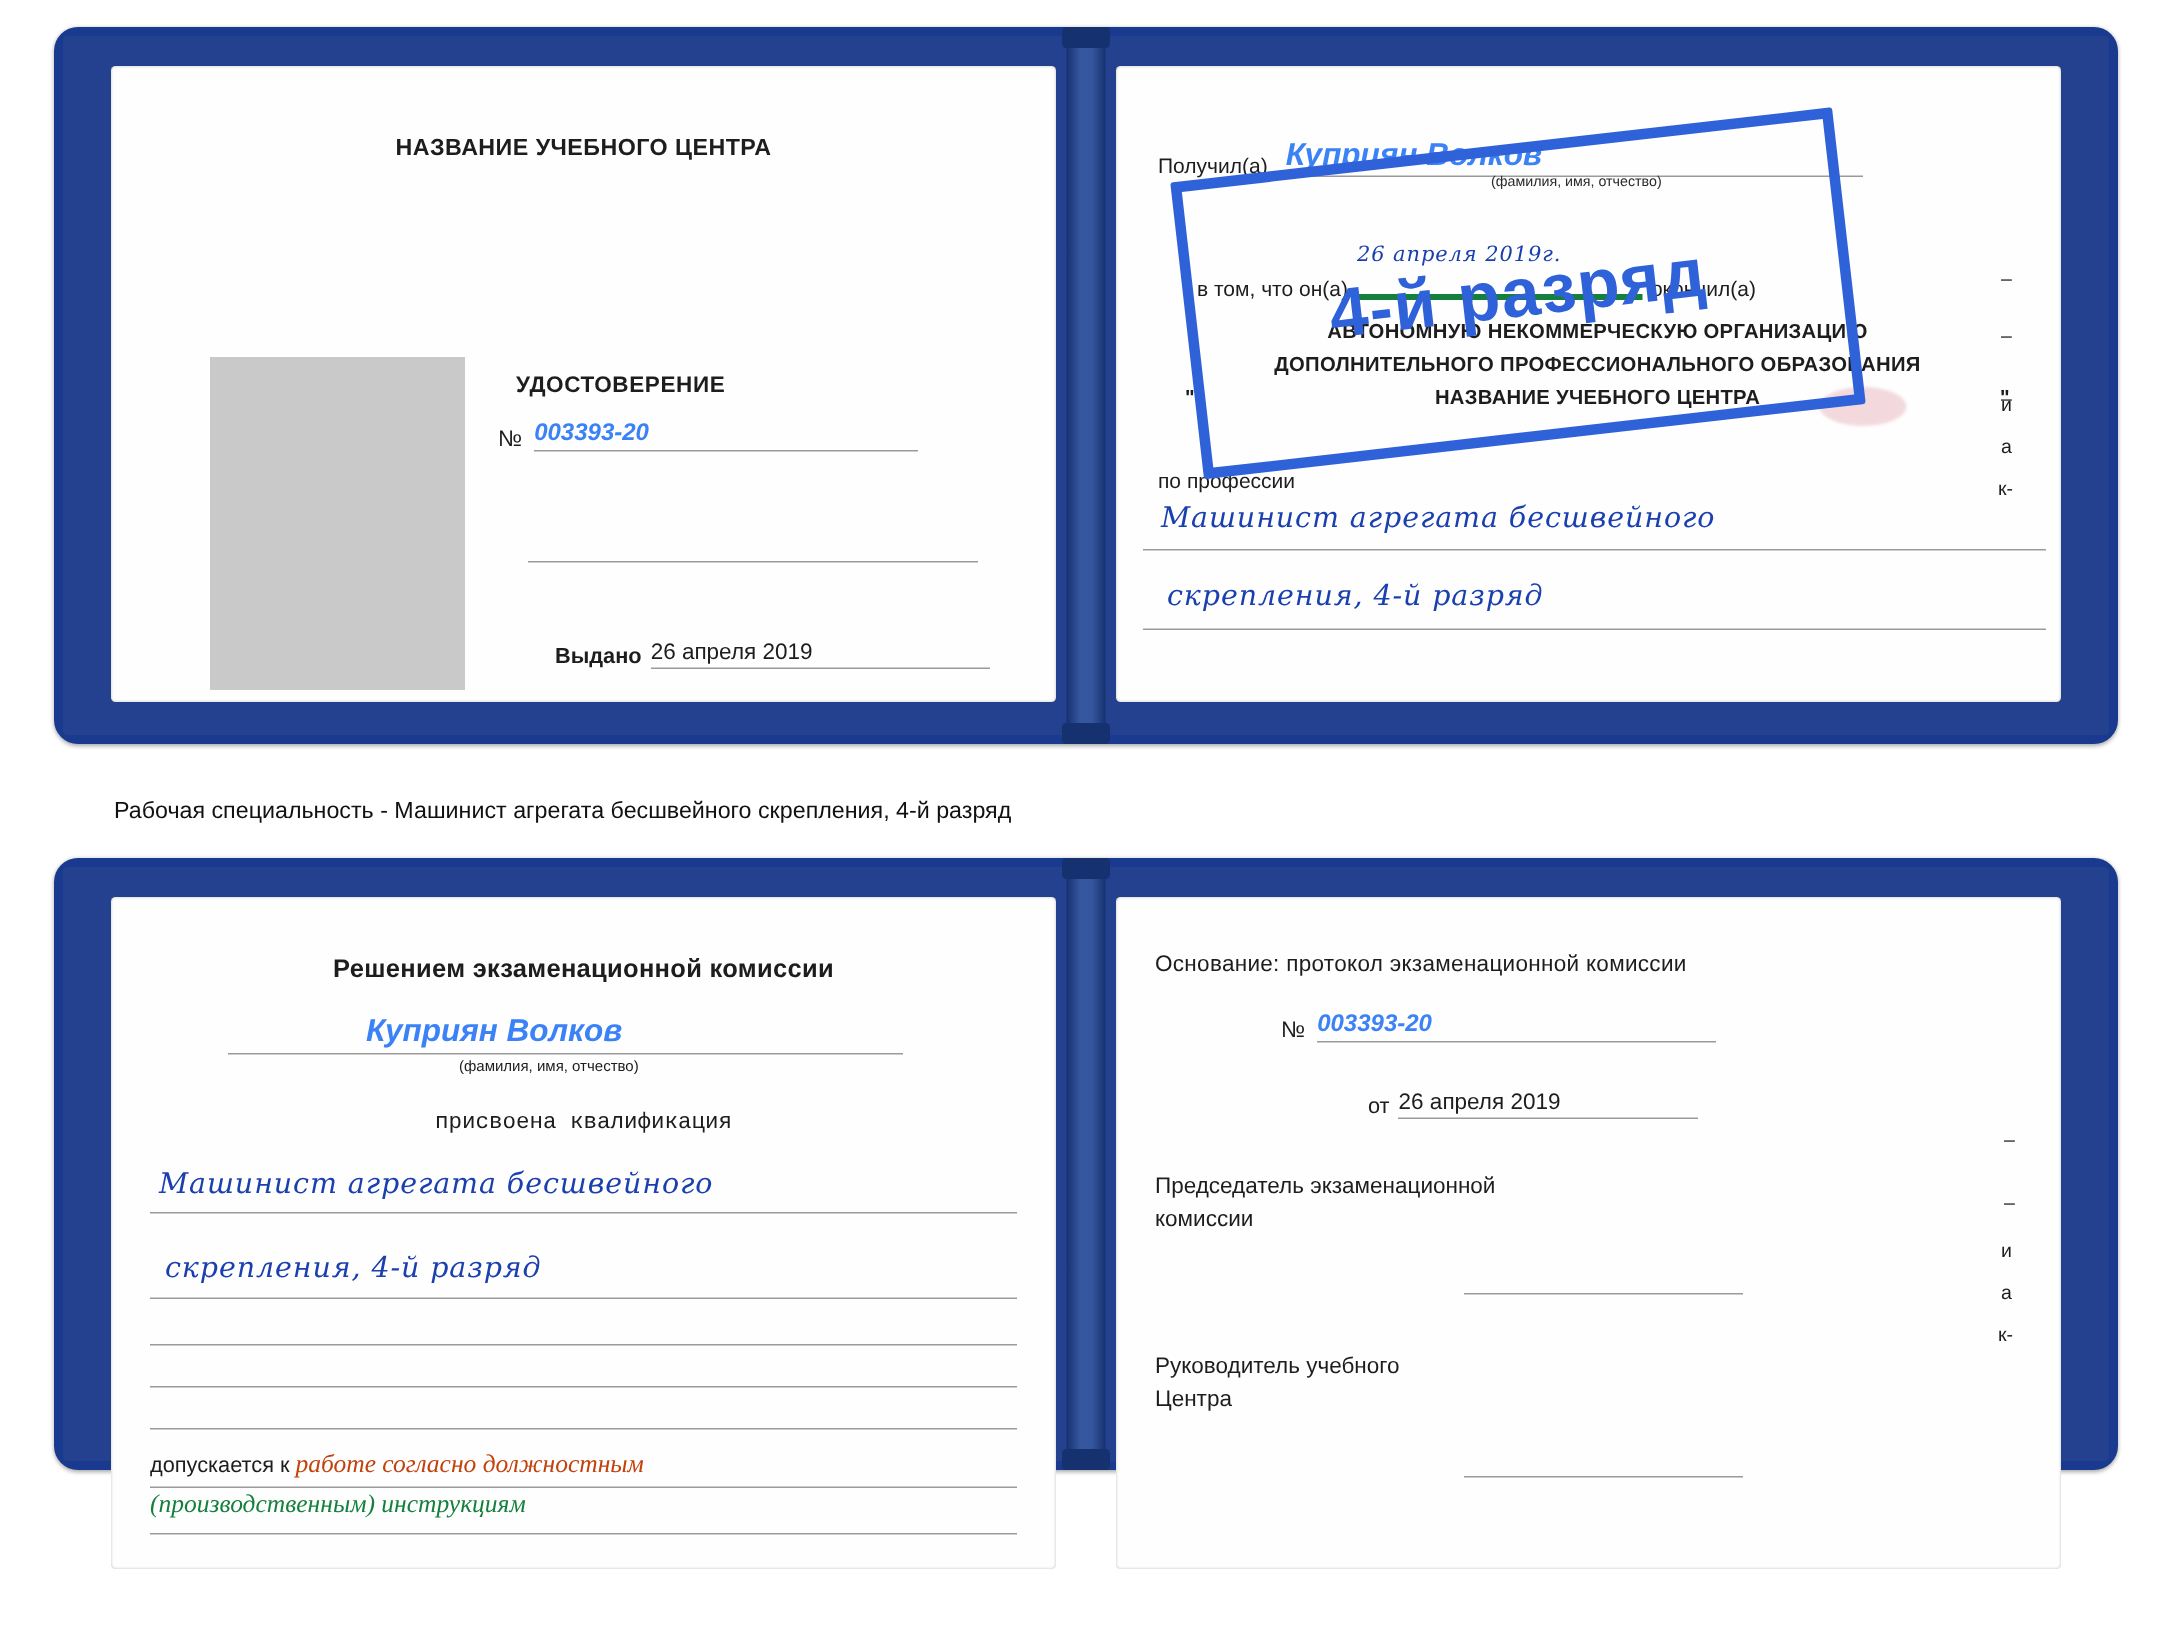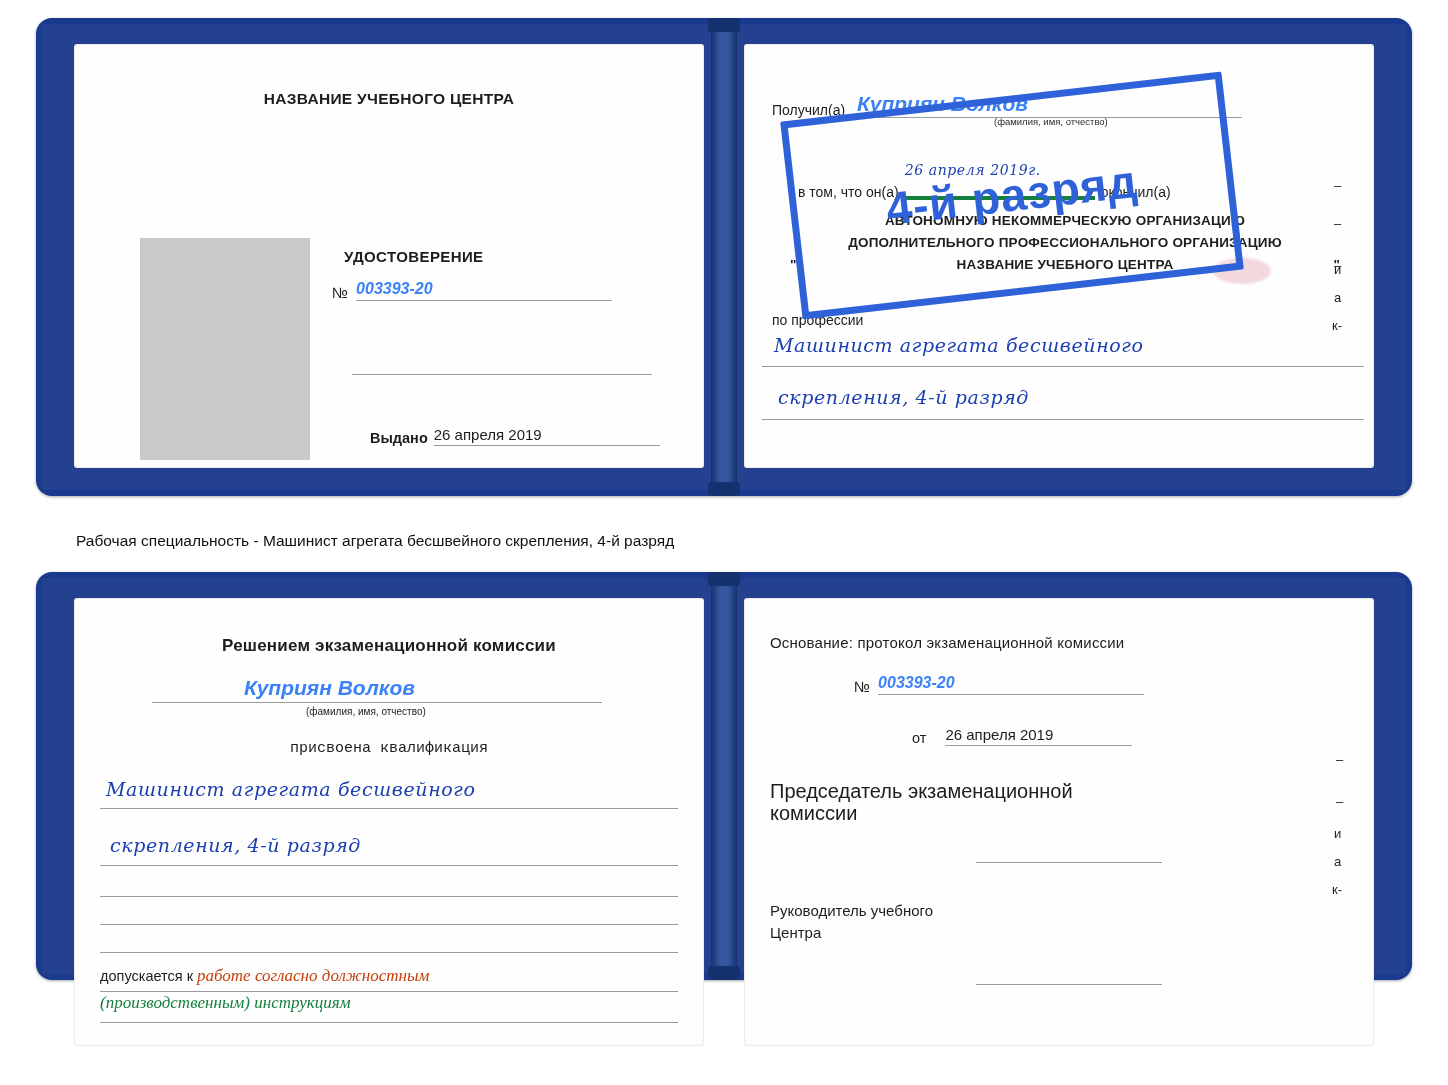--- a/index.html
+++ b/index.html
@@ -283,30 +283,30 @@
     position: absolute; left: 110px; top: 76px; width: 290px;
     display: flex; align-items: flex-end; gap: 8px;
   }
   .br-num .numsign { font-size: 15px; }
   .br-num .numval {
     flex: 1; font-size: 16px;
     border-bottom: 1px solid #9a9a9a; padding-bottom: 2px;
   }
   .br-ot {
     position: absolute; left: 168px; top: 128px; width: 220px;
-    display: flex; align-items: flex-end; gap: 19px;
+    display: flex; align-items: flex-end; gap: 6px;
   }
   .br-ot .lbl { font-size: 14.5px; }
   .br-ot .val {
     flex: 1; font-size: 15px;
     border-bottom: 1px solid #9a9a9a; padding-bottom: 2px;
   }
   .br-role1 {
     position: absolute; left: 26px; top: 182px;
-    font-size: 20px; line-height: 22px;
+    font-size: 15px; line-height: 22px;
   }
   .br-sign1 {
     position: absolute; left: 232px; top: 264px; width: 186px;
     border-bottom: 1px solid #9a9a9a;
   }
   .br-role2 {
     position: absolute; left: 26px; top: 302px;
     font-size: 15px; line-height: 22px;
   }
   .br-sign2 {
@@ -354,21 +354,21 @@
       <div class="print small-note fio-note">(фамилия, имя, отчество)</div>
 
       <div class="tr-row-2">
         <span class="print lbl">в том, что он(а)</span>
         <span class="hand val">26 апреля 2019г.</span>
         <span class="print lbl">окончил(а)</span>
       </div>
 
       <div class="print bold tr-org">
         <div>АВТОНОМНУЮ НЕКОММЕРЧЕСКУЮ ОРГАНИЗАЦИЮ</div>
-        <div>ДОПОЛНИТЕЛЬНОГО ПРОФЕССИОНАЛЬНОГО ОРГАНИЗАЦИЮ</div>
+        <div>ДОПОЛНИТЕЛЬНОГО ПРОФЕССИОНАЛЬНОГО ОБРАЗОВАНИЯ</div>
         <div class="quoted">
           <span class="q-l">"</span>
           <span>НАЗВАНИЕ УЧЕБНОГО ЦЕНТРА</span>
           <span class="q-r">"</span>
         </div>
       </div>
 
       <div class="print tr-prof">по профессии</div>
 
       <div class="hand tr-hand1">Машинист агрегата бесшвейного</div>

